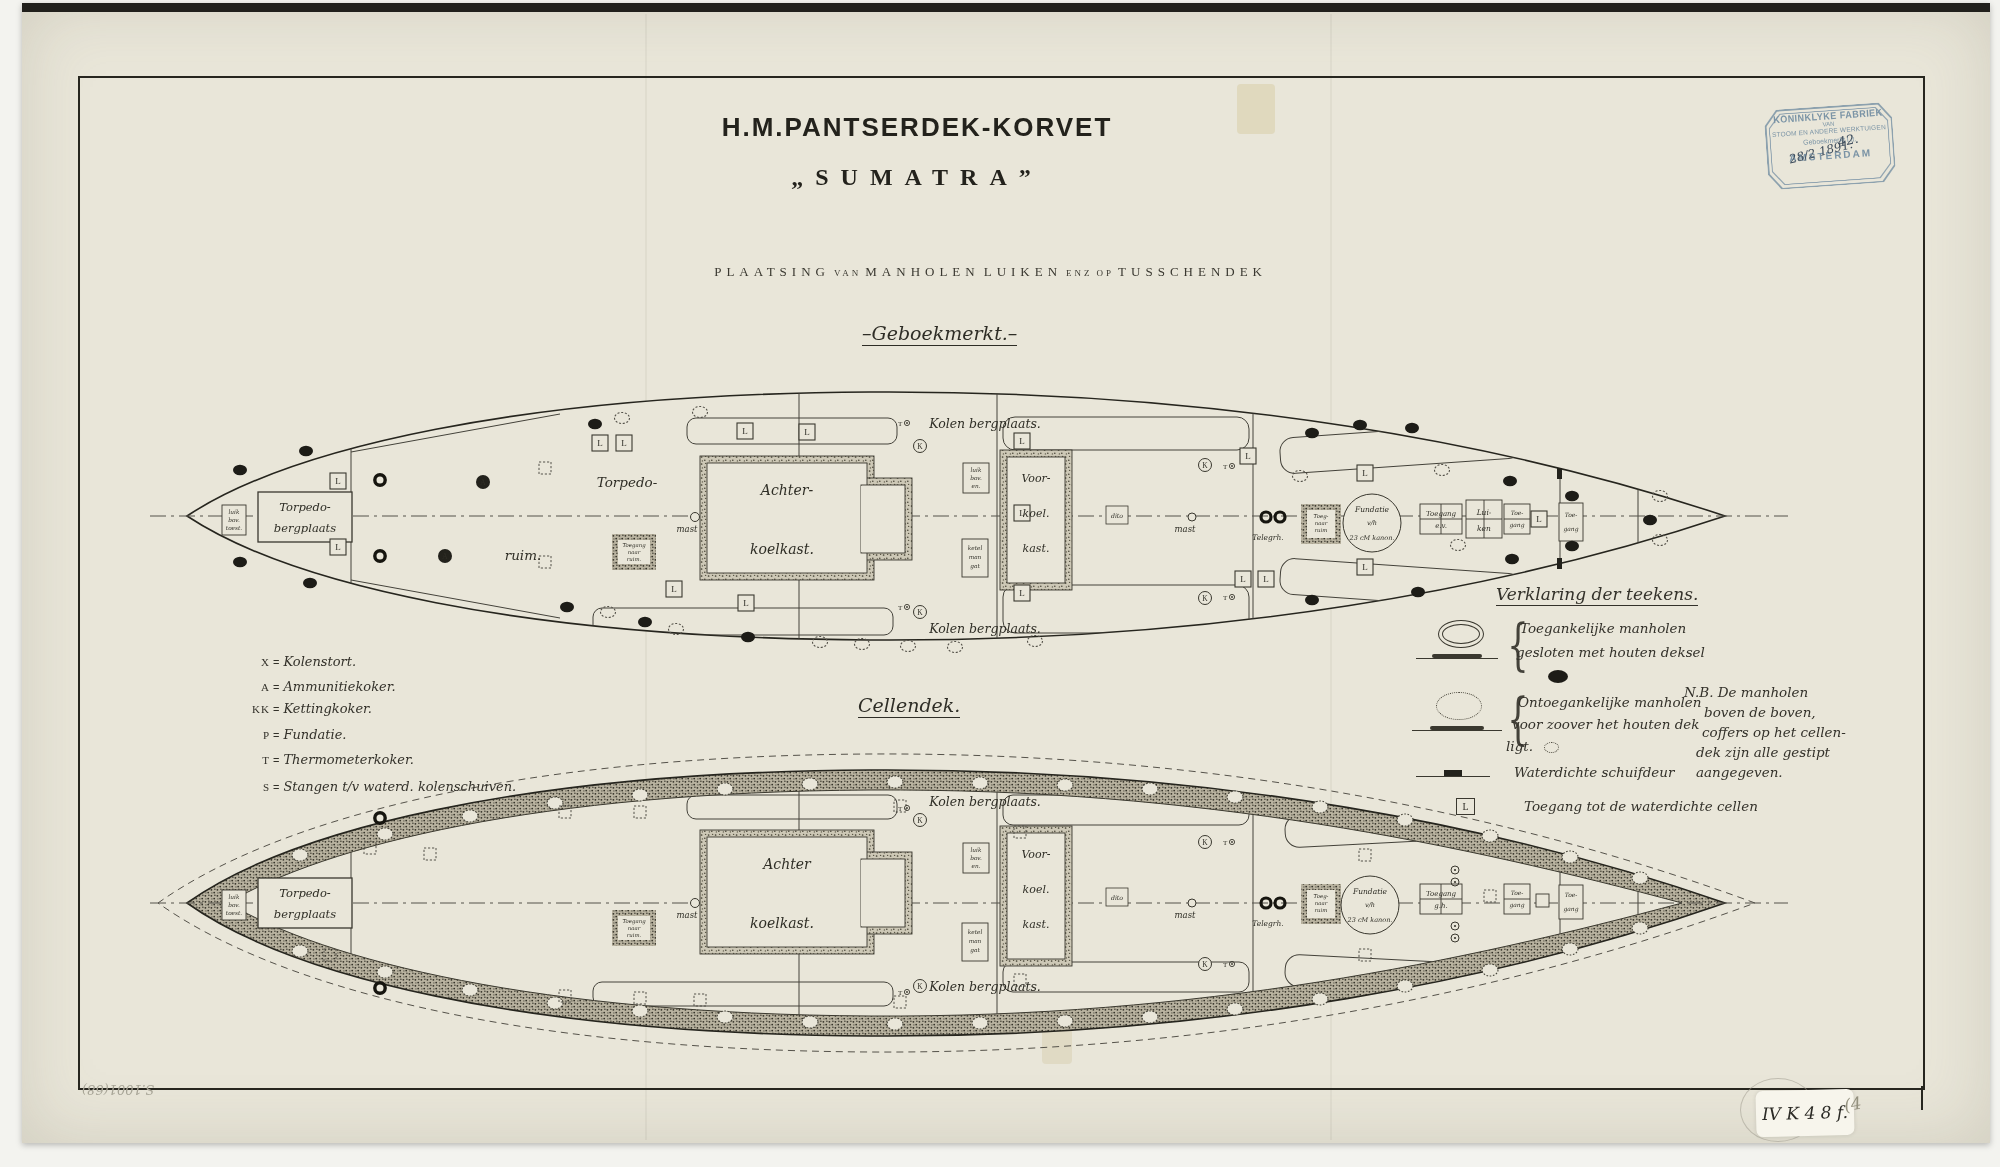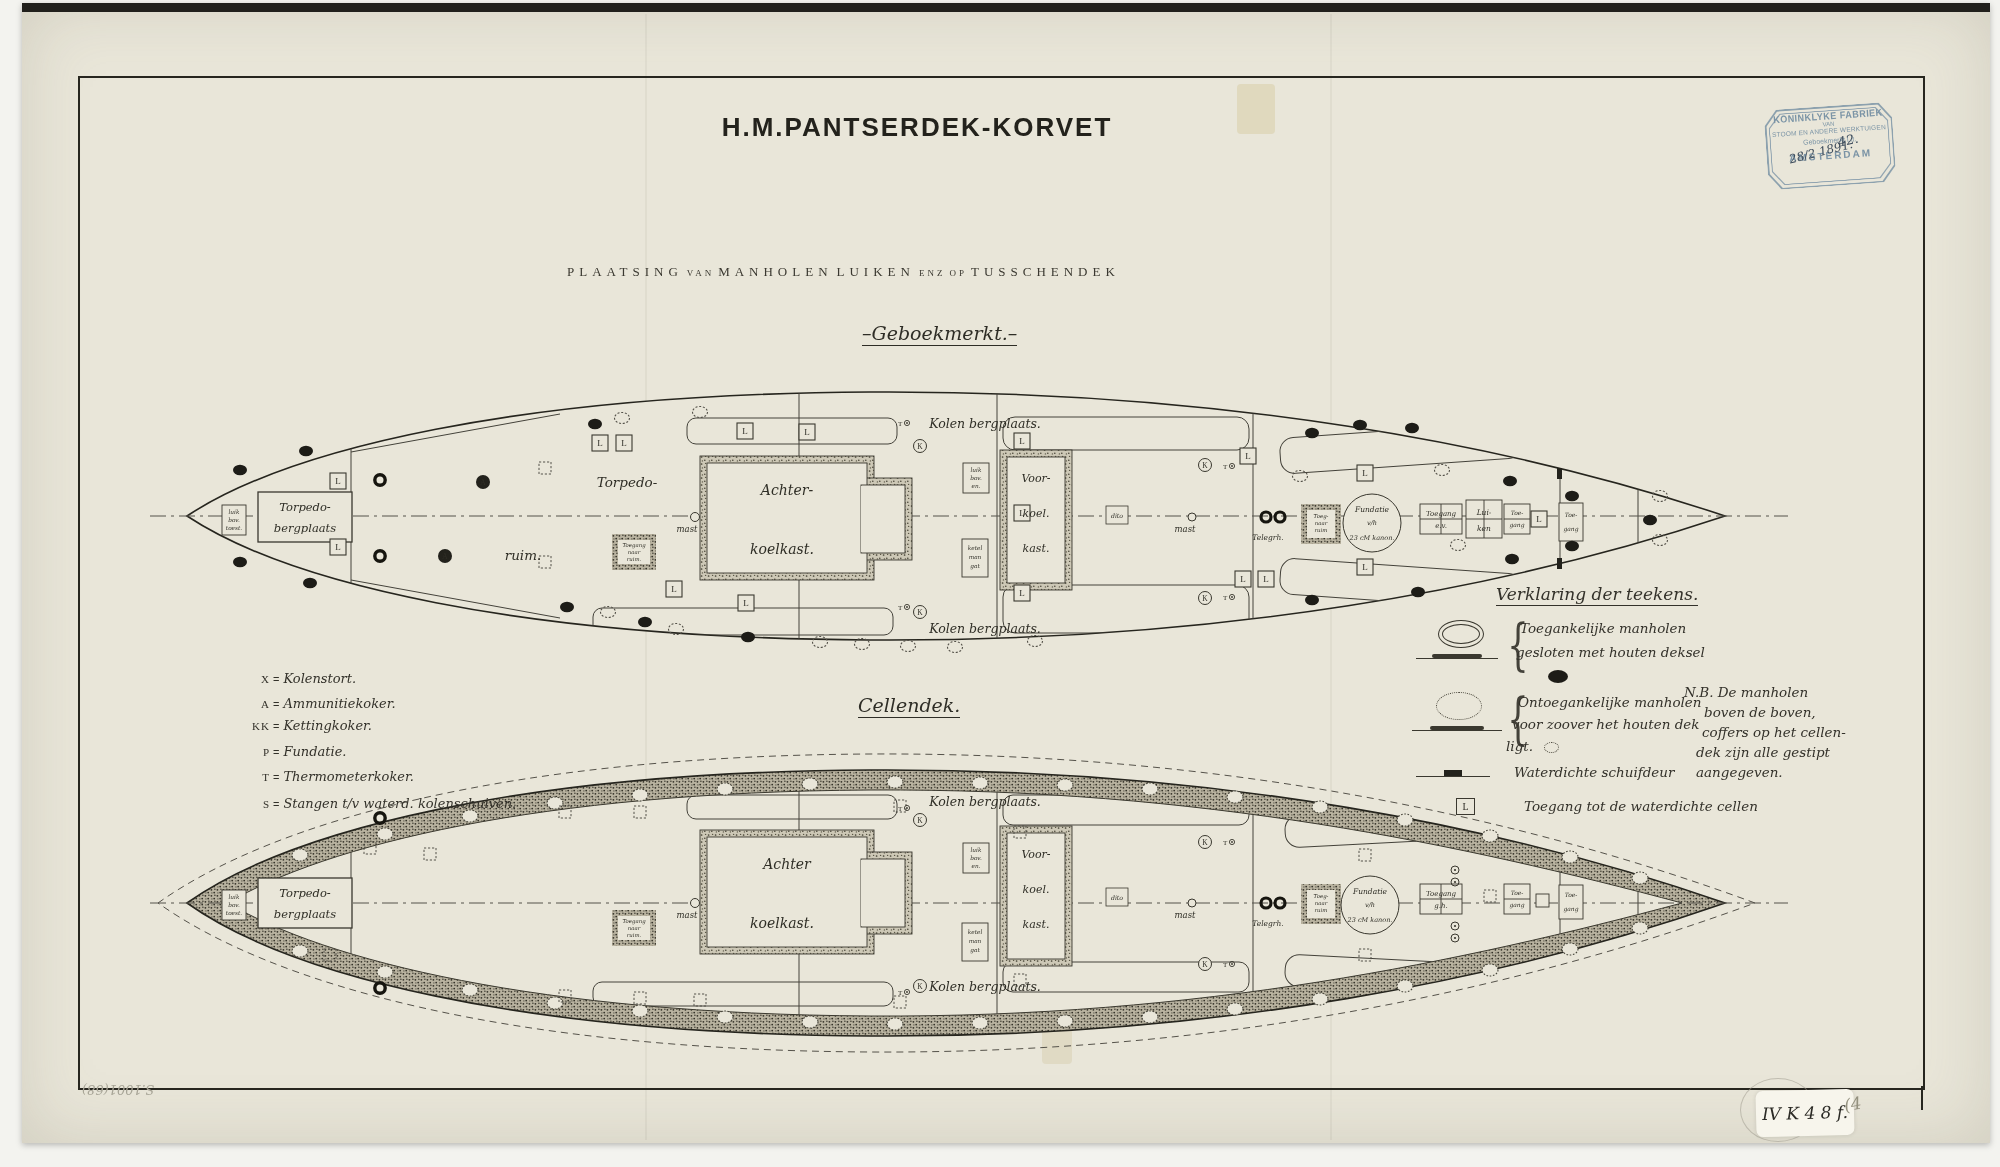--- a/index.html
+++ b/index.html
@@ -9,29 +9,29 @@
   .top-edge{position:absolute;left:22px;top:3px;width:1968px;height:9px;background:#21201c;}
   .frame{position:absolute;left:78px;top:76px;width:1843px;height:1010px;border:2.2px solid #27261f;}
   .frame-tail{position:absolute;left:1921px;top:1086px;width:2px;height:24px;background:#27261f;}
   .crease{position:absolute;top:14px;height:1126px;width:2px;background:rgba(60,55,40,.05);}
   .stain{position:absolute;border-radius:50%;pointer-events:none;}
   
   .title1{position:absolute;left:617px;top:112px;width:600px;text-align:center;
           font-weight:bold;font-size:26px;letter-spacing:2px;color:#23221c;}
   .title2{position:absolute;left:617px;top:164px;width:600px;text-align:center;
           font-weight:bold;font-size:24px;letter-spacing:12px;color:#23221c;font-family:"Liberation Serif",serif;}
-  .subtitle{position:absolute;left:567px;top:262px;width:700px;text-align:left;color:#3a3830;
+  .subtitle{position:absolute;left:567px;top:262px;width:700px;text-align:right;color:#3a3830;
             font-family:"Liberation Serif",serif;}
   .subtitle .big{font-size:13px;letter-spacing:5px;}
   .subtitle .small{font-size:9px;letter-spacing:3px;}
   .caption{position:absolute;font-family:"DejaVu Serif",serif;font-style:italic;font-size:19px;color:#2e2d26;
            border-bottom:1.3px solid #2e2d26;padding-bottom:1px;}
   
   .lleg{position:absolute;left:240px;top:652px;width:470px;}
-  .lleg .row{position:absolute;left:0;height:22px;white-space:nowrap;margin-top:17px;}
+  .lleg .row{position:absolute;left:0;height:22px;white-space:nowrap;}
   .lleg .sym{display:inline-block;width:30px;text-align:right;font-family:"Liberation Serif",serif;
              font-size:11px;color:#33312a;letter-spacing:1px;}
   .lleg .eq{font-size:11px;color:#33312a;padding:0 4px 0 3px;}
   .lleg .txt{font-family:"DejaVu Serif",serif;font-style:italic;font-size:13px;color:#33312a;}
   
   .rleg{position:absolute;left:1408px;top:584px;width:420px;color:#33312a;}
   .rleg .head{position:absolute;left:88px;top:0;font-family:"DejaVu Serif",serif;font-style:italic;
               font-size:17px;border-bottom:1.4px solid #33312a;padding-bottom:1px;white-space:nowrap;}
   .rleg .txt{position:absolute;font-family:"DejaVu Serif",serif;font-style:italic;font-size:13.5px;white-space:nowrap;}
   .rleg .brace{position:absolute;font-family:"DejaVu Serif",serif;font-size:56px;font-weight:100;color:#44423a;
@@ -85,20 +85,21 @@
   <div class="top-edge"></div>
   <div class="crease" style="left:645px"></div>
   <div class="crease" style="left:1330px"></div>
   <div class="stain" style="left:1237px;top:84px;width:38px;height:50px;background:#d8cda8;opacity:.55;border-radius:4px"></div>
   <div class="stain" style="left:1022px;top:505px;width:46px;height:32px;background:radial-gradient(rgba(195,160,80,.25),rgba(195,160,80,0))"></div>
   <div class="stain" style="left:1042px;top:1022px;width:30px;height:42px;background:#d5ccab;opacity:.45;border-radius:4px"></div>
   <div class="frame"></div>
   <div class="frame-tail"></div>
 
   <div class="title1">H.M.PANTSERDEK-KORVET</div>
+  <div class="title2">„SUMATRA”</div>
   <div class="subtitle">
     <span class="big">PLAATSING</span>
     <span class="small">VAN</span>
     <span class="big">MANHOLEN</span>
     <span class="big">LUIKEN</span>
     <span class="small">ENZ</span>
     <span class="small">OP</span>
     <span class="big">TUSSCHENDEK</span>
   </div>
 

